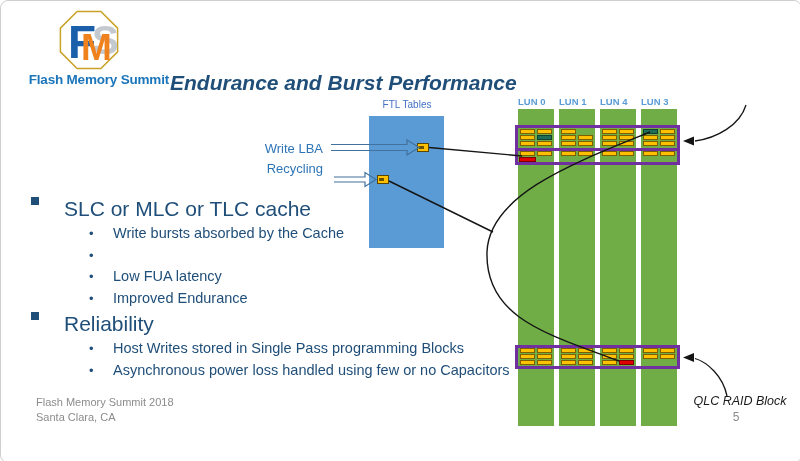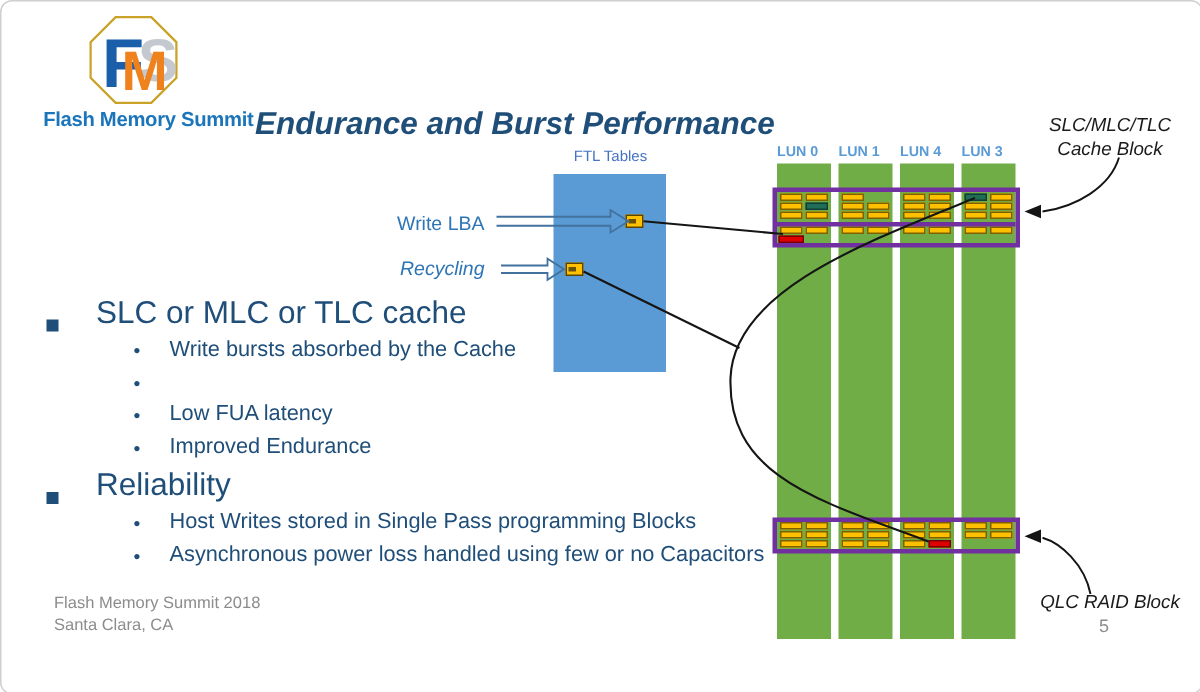--- a/index.html
+++ b/index.html
@@ -11,38 +11,38 @@
   
   #logo-mark{position:absolute;left:55px;top:6px;}
   #logo-text{position:absolute;left:4px;top:71px;width:164px;text-align:right;
     font-size:13.5px;font-weight:bold;letter-spacing:-0.2px;color:#1b75bb;}
   
   #title{position:absolute;left:167px;top:27px;font-size:35px;color:#141414;letter-spacing:-0.5px;}
   #subtitle{position:absolute;left:169px;top:70px;font-size:21px;font-weight:bold;
     font-style:italic;color:var(--text-navy);}
   
   #bullets{position:absolute;left:20px;top:196px;width:500px;color:var(--text-navy);}
-  .b1{display:flex;align-items:flex-end;font-size:21px;margin-bottom:5px;}
+  .b1{display:flex;align-items:flex-start;font-size:21px;margin-bottom:5px;}
   .b1 .sq{width:8px;height:8px;background:var(--text-navy);margin:0 25px 0 10px;flex:none;}
   .b2{font-size:14.5px;margin:0 0 6.5px 68px;display:flex;line-height:15px;}
   .b2 .dot{flex:none;width:24px;text-align:left;font-size:13px;}
   .b1.second{margin-top:3px;}
   
   #ftl-label{position:absolute;left:360px;top:98px;width:92px;text-align:center;
     font-size:10px;color:#4472c4;}
   #ftl-box{position:absolute;left:368px;top:115px;width:75px;height:132px;background:var(--ftl-blue);}
   .ftl-cell{position:absolute;width:12px;height:9px;background:var(--cell-yellow);
     border:1px solid #5a4500;box-sizing:border-box;}
   .ftl-cell .mark{position:absolute;left:1px;top:2px;width:5px;height:3px;background:#6b5200;}
   #ftl-cell-write{left:416px;top:142px;}
   #ftl-cell-recycle{left:376px;top:174px;}
   .ptr-label{position:absolute;left:237px;width:85px;text-align:right;font-size:13px;
     color:var(--label-blue);}
   #write-lba-label{top:140px;}
-  #recycling-label{top:170px;font-style:italic;}
+  #recycling-label{top:160px;}
   
   .lun-col{position:absolute;top:108px;width:36px;height:317px;background:var(--column-green);}
   .lun-label{position:absolute;top:95px;width:36px;font-size:9.5px;
     font-weight:bold;color:var(--lun-label-blue);}
   .block{position:absolute;left:514px;width:159px;border:3px solid var(--block-purple);}
   #cache-block{top:124px;height:34px;}
   #qlc-block{top:344px;height:18px;}
   .cell{position:absolute;border:1px solid var(--cell-border);box-sizing:border-box;}
   #cache-divider{position:absolute;left:0;right:0;top:19.5px;height:3px;background:var(--block-purple);}
   
@@ -200,24 +200,20 @@
     <path class="open-arrow" d="M333,176 H364 V171.5 L375,178.5 L364,185.5 V181 H333"></path>
     <path class="conn" d="M428,146.5 L521,155"></path>
     <path class="conn" d="M388,180 L492,231"></path>
     <path class="conn" d="M649,131 C575,161 488,193 486,251 C484,317 546,333 618,360"></path>
     <path class="ann-arrow" d="M745,104 C739,124 716,137 694,140"></path>
     <polygon class="ann-head" points="682,140 693,135.5 693,144.5"></polygon>
     <path class="ann-arrow" d="M726,395 C722,375 706,361 694,357.5"></path>
     <polygon class="ann-head" points="682,356.5 693,352 693,361"></polygon>
   </svg>
 
-  <div class="annotation" id="cache-annotation">
-    <div>SLC/MLC/TLC</div>
-    <div>Cache Block</div>
-  </div>
   <div class="annotation" id="qlc-annotation">QLC RAID Block</div>
 
   <div id="footer">
     <div>Flash Memory Summit 2018</div>
     <div>Santa Clara, CA</div>
   </div>
   <div id="page-num">5</div>
 
 </div>
 

